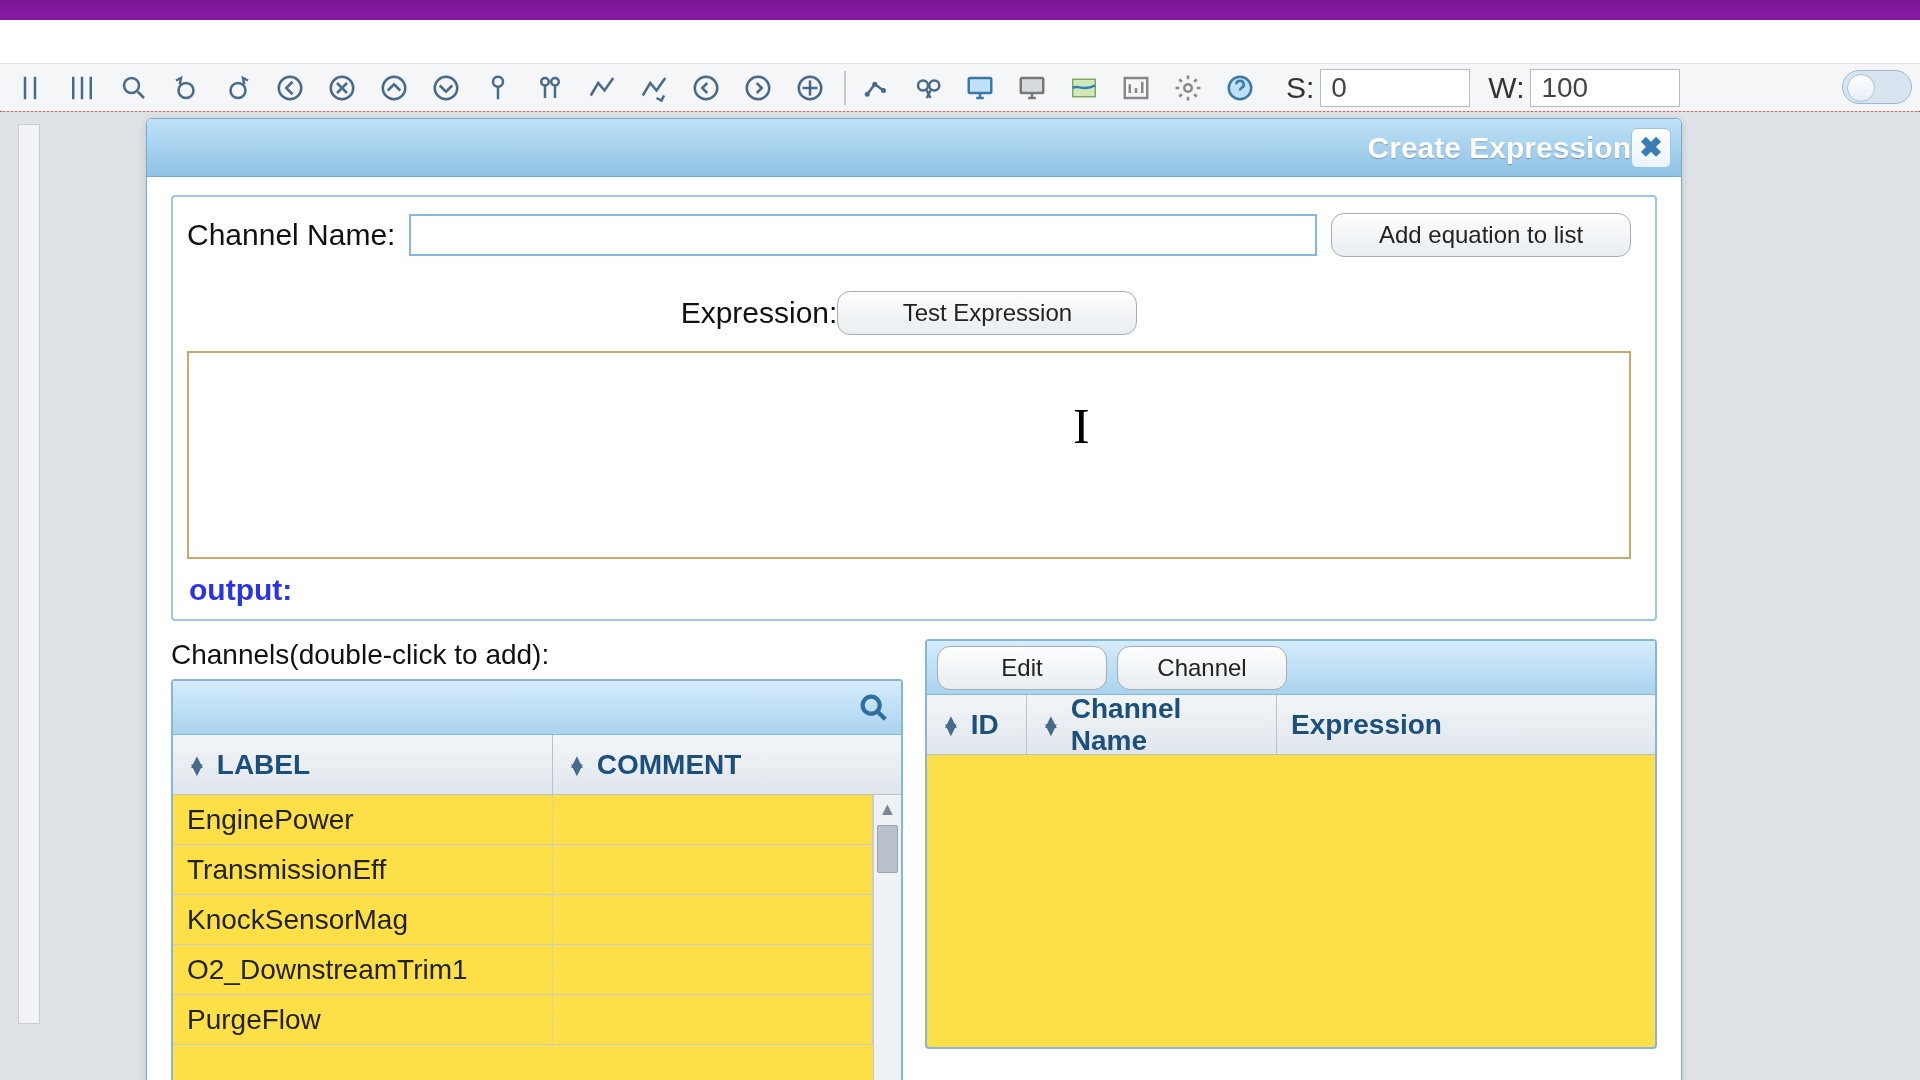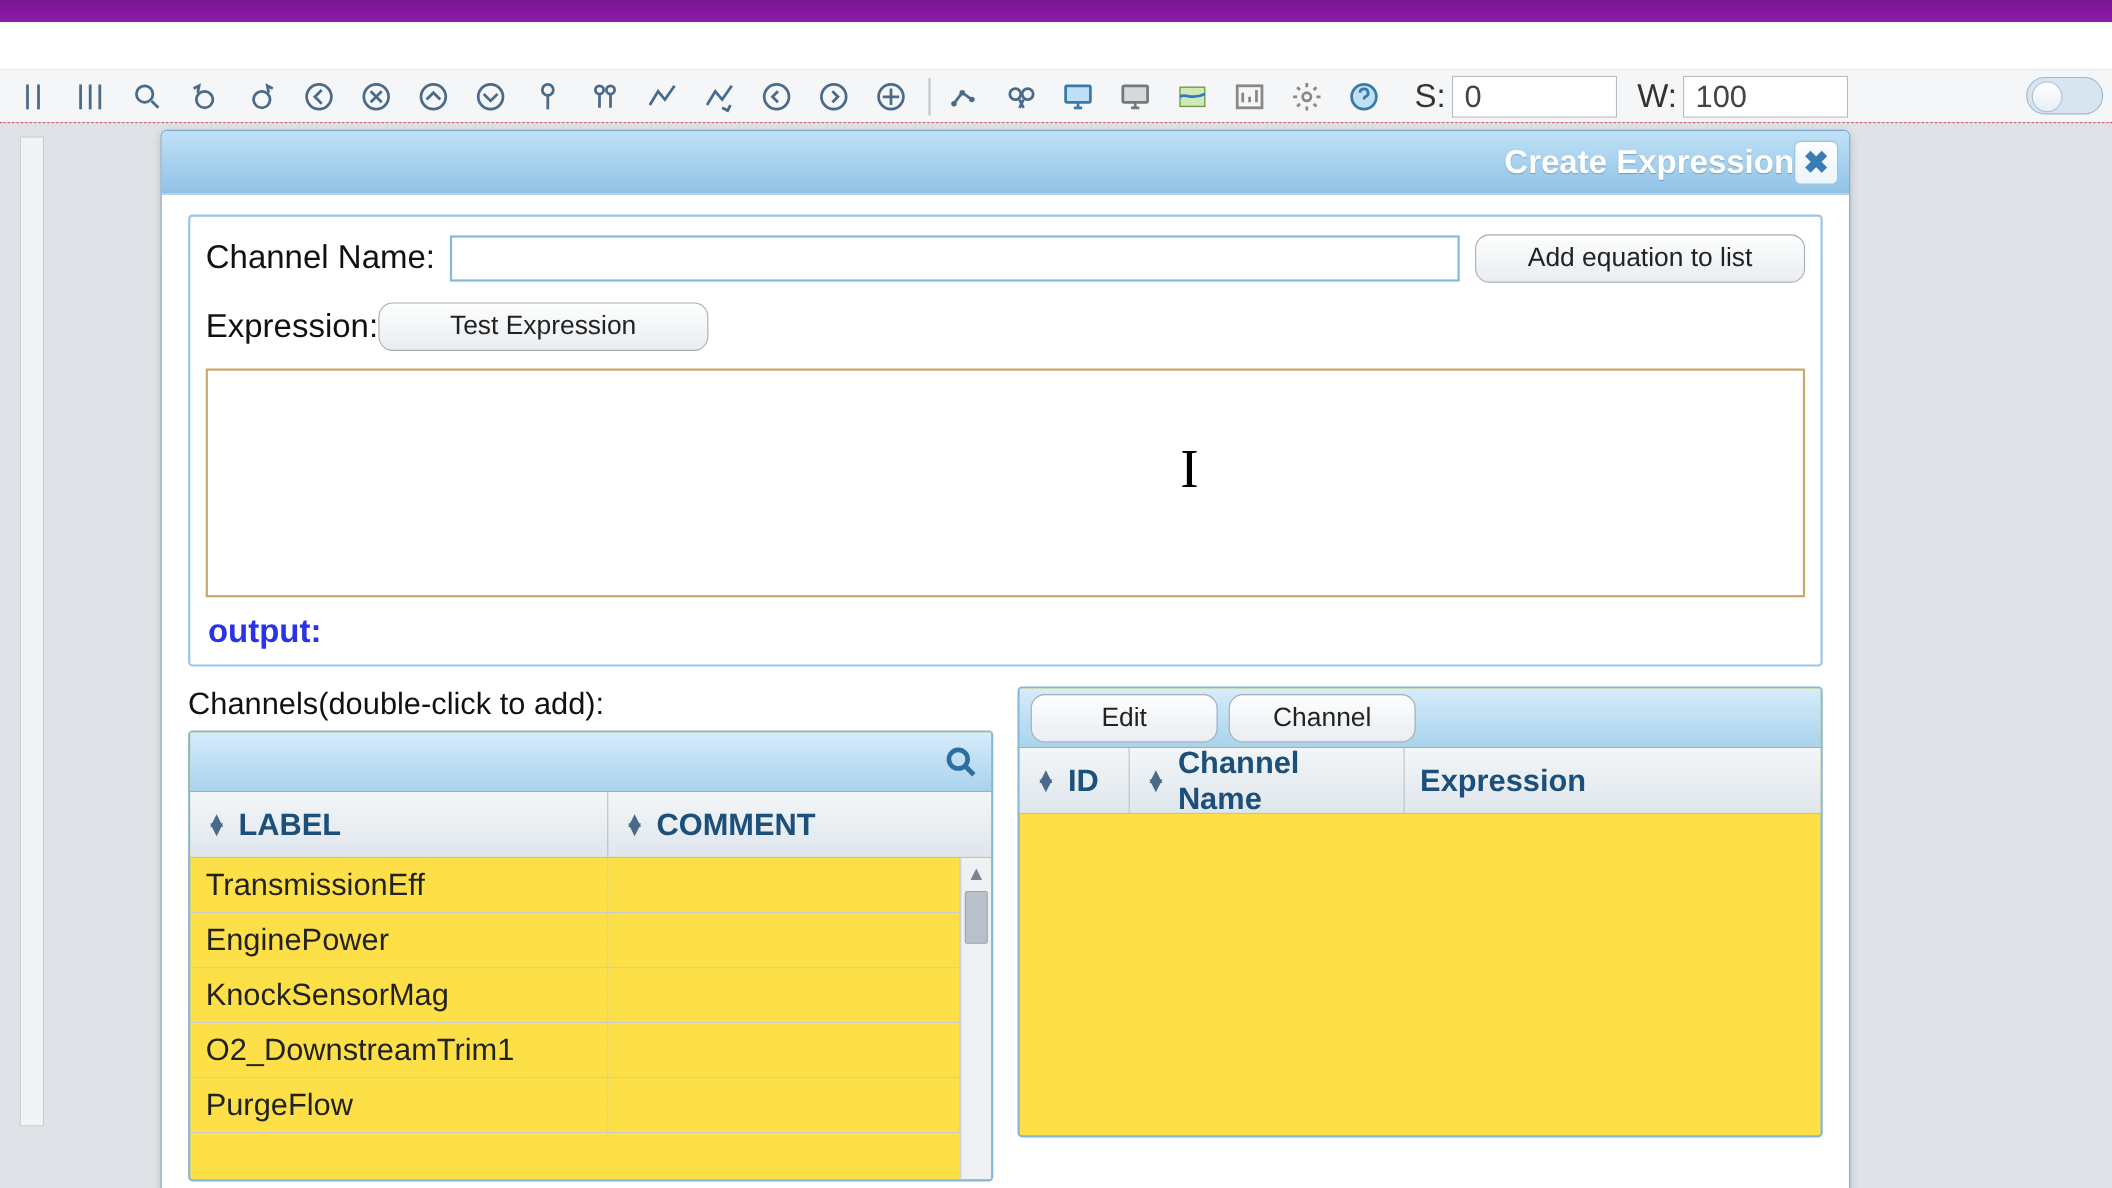--- a/index.html
+++ b/index.html
@@ -133,21 +133,21 @@
     font-size: 28px;
     font-weight: 700;
   }
   .dlg-body {
     padding: 18px 24px 22px 24px;
   }
 
   .groupbox {
     border: 2px solid #9cc6e6;
     border-radius: 4px;
-    padding: 16px 14px 10px 14px;
+    padding: 16px 24px 10px 14px;
     background: #fff;
   }
   .row1 {
     display: flex;
     align-items: center;
     gap: 14px;
   }
   .lbl {
     font-size: 30px;
     color: #111;
@@ -168,22 +168,22 @@
     background: linear-gradient(#fdfefe,#e9edf1);
     border: 1px solid #a6adb5;
     border-radius: 13px;
     cursor: pointer;
     white-space: nowrap;
   }
   .btn-wide { width: 300px; text-align:center; }
   .row2 {
     display: flex;
     align-items: center;
-    justify-content: flex-start;
-    margin-top: 18px;
+    justify-content: center;
+    margin-top: 34px;
   }
   .expr-area {
     width: 100%;
     height: 208px;
     margin-top: 16px;
     border: 2px solid #c8a969;
     background: #fff;
     resize: none;
     font-size: 26px;
     padding: 10px;
@@ -522,25 +522,25 @@
                 <span>LABEL</span>
               </div>
               <div class="gh-cell gh-comment">
                 <span class="sort-glyph">▲<br>▼</span>
                 <span>COMMENT</span>
               </div>
             </div>
             <div class="grid-body">
               <div class="rows-wrap" id="channels-rows">
                   <div class="row-item">
-                    <div class="cell c-label">TransmissionEff</div>
+                    <div class="cell c-label">EnginePower</div>
                     <div class="cell c-comment"></div>
                   </div>
                   <div class="row-item">
-                    <div class="cell c-label">EnginePower</div>
+                    <div class="cell c-label">TransmissionEff</div>
                     <div class="cell c-comment"></div>
                   </div>
                   <div class="row-item">
                     <div class="cell c-label">KnockSensorMag</div>
                     <div class="cell c-comment"></div>
                   </div>
                   <div class="row-item">
                     <div class="cell c-label">O2_DownstreamTrim1</div>
                     <div class="cell c-comment"></div>
                   </div>

